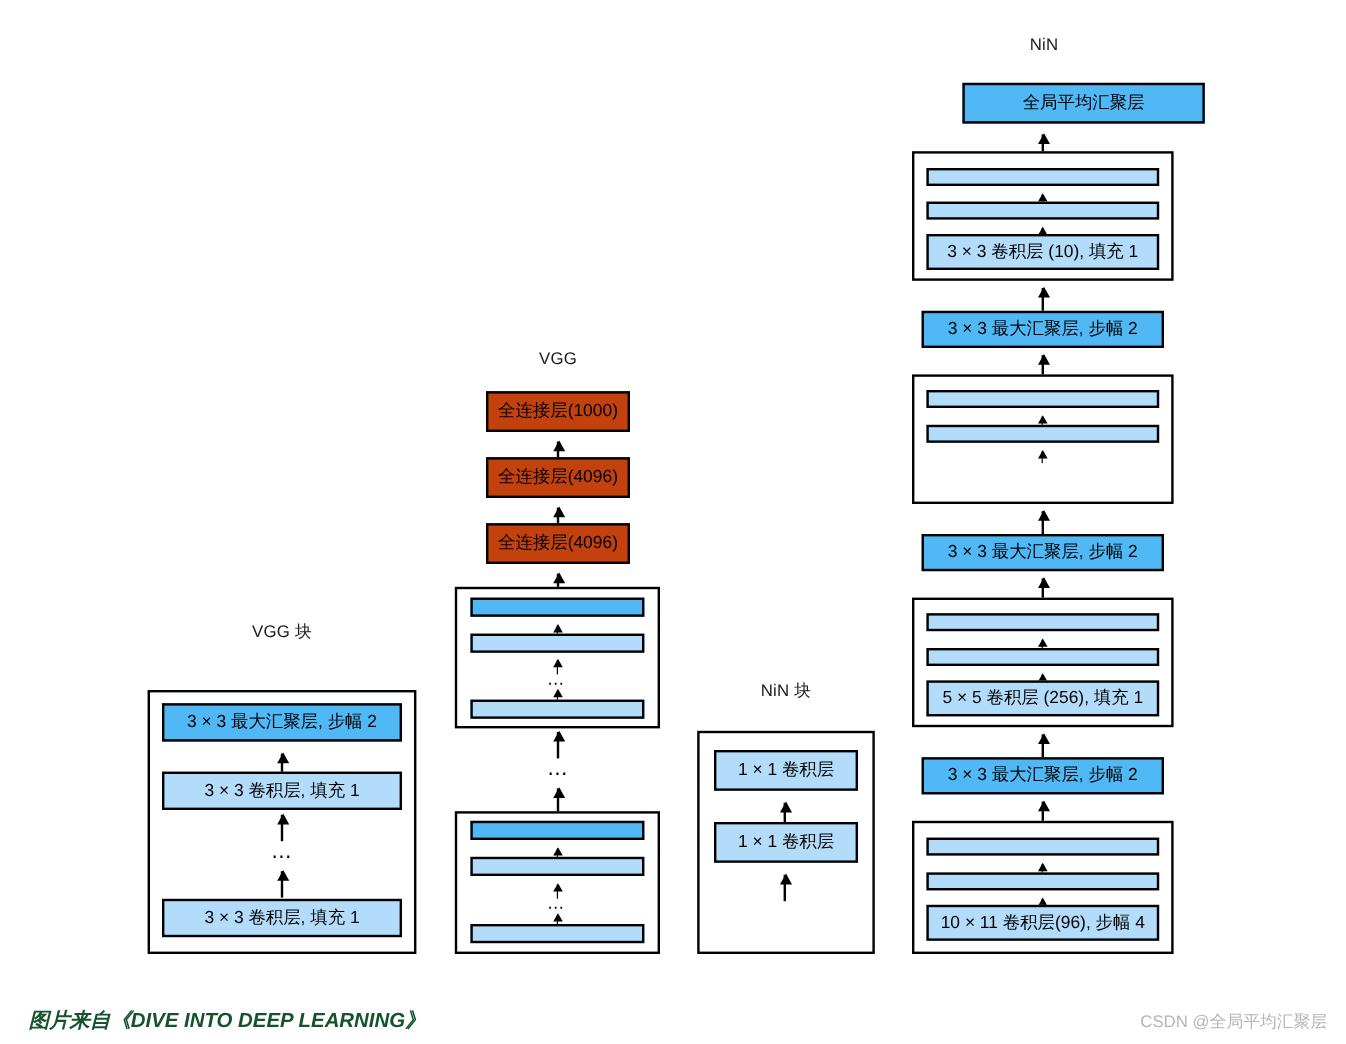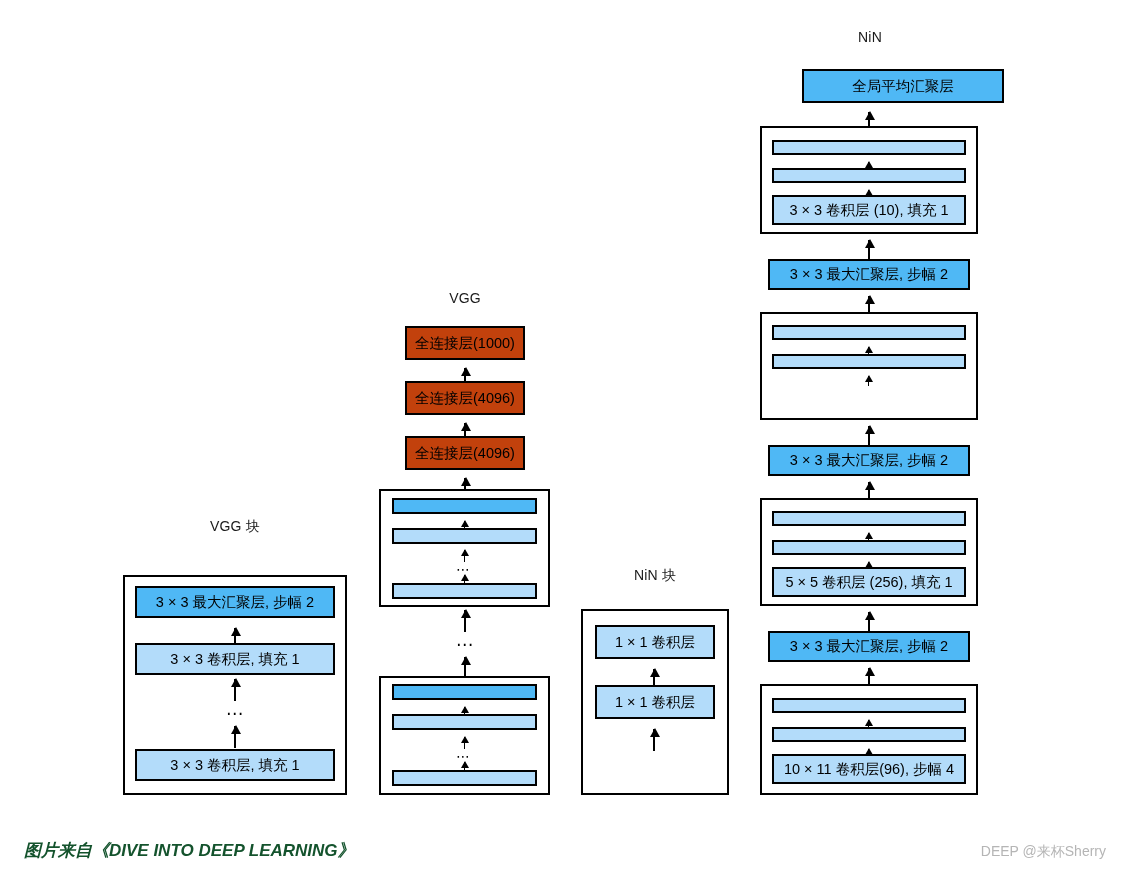--- a/index.html
+++ b/index.html
@@ -234,15 +234,15 @@
   <div class="arrow" style="left:868px; top:668px; height:18px;"></div>
 
   <div class="group-box" style="left:760px; top:684px; width:218px; height:111px;"></div>
   <div class="layer bar" style="left:772px; top:698px; width:194px; height:15px;"></div>
   <div class="arrow thin" style="left:868px; top:720px; height:12px;"></div>
   <div class="layer bar" style="left:772px; top:727px; width:194px; height:15px;"></div>
   <div class="arrow thin" style="left:868px; top:749px; height:10px;"></div>
   <div class="layer light" style="left:772px; top:754px; width:194px; height:30px;">10 × 11 卷积层(96), 步幅 4</div>
 
   <div class="src-note">图片来自《DIVE INTO DEEP LEARNING》</div>
-  <div class="watermark">DEEP @来杯Sherry</div>
+  <div class="watermark">CSDN @全局平均汇聚层</div>
 
 </div>
 
 </body></html>

